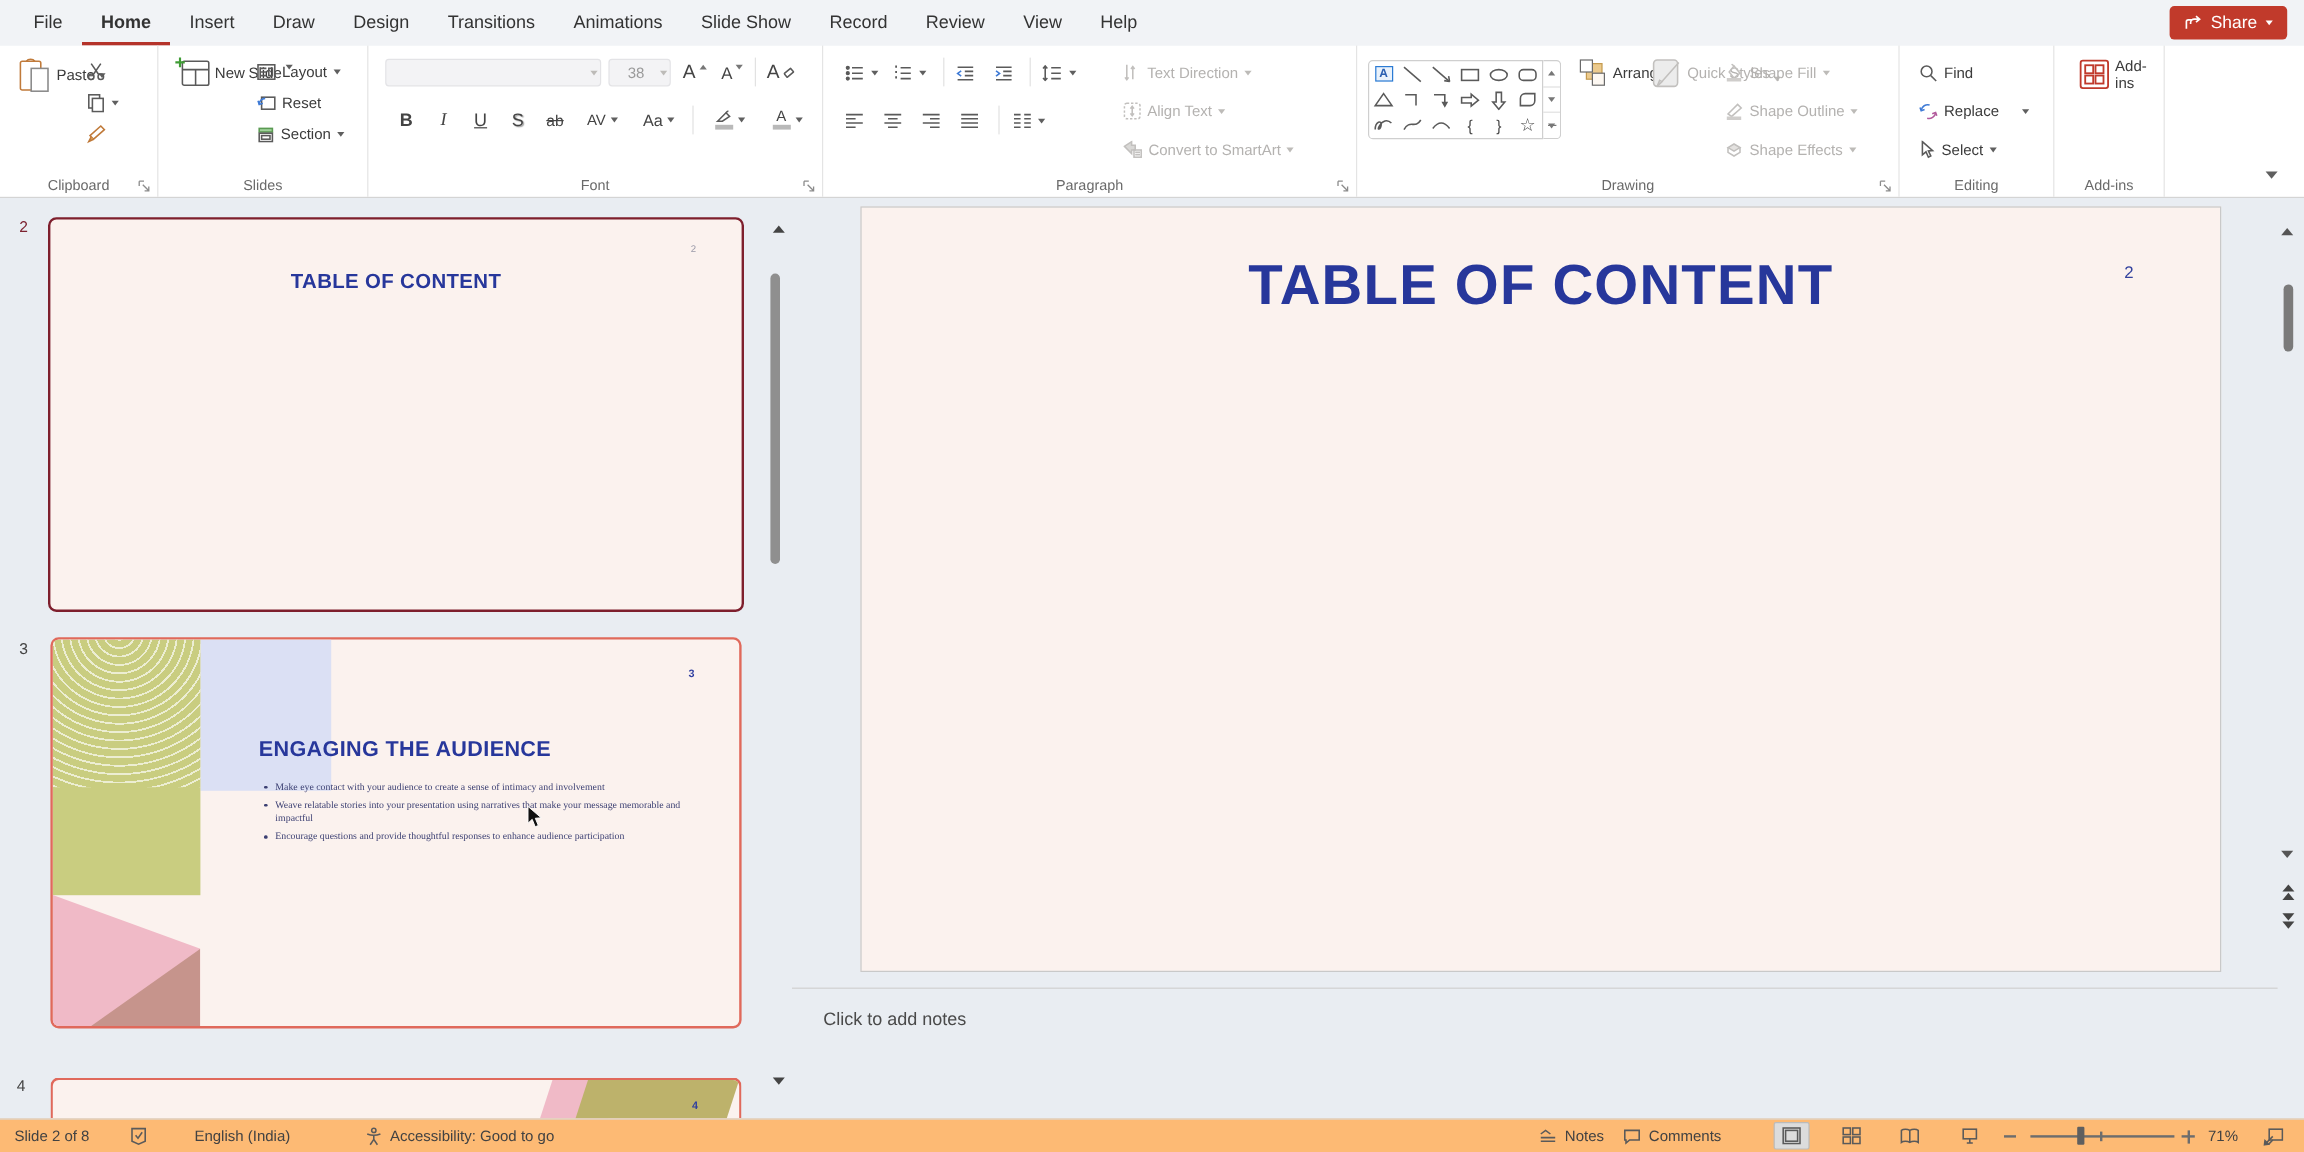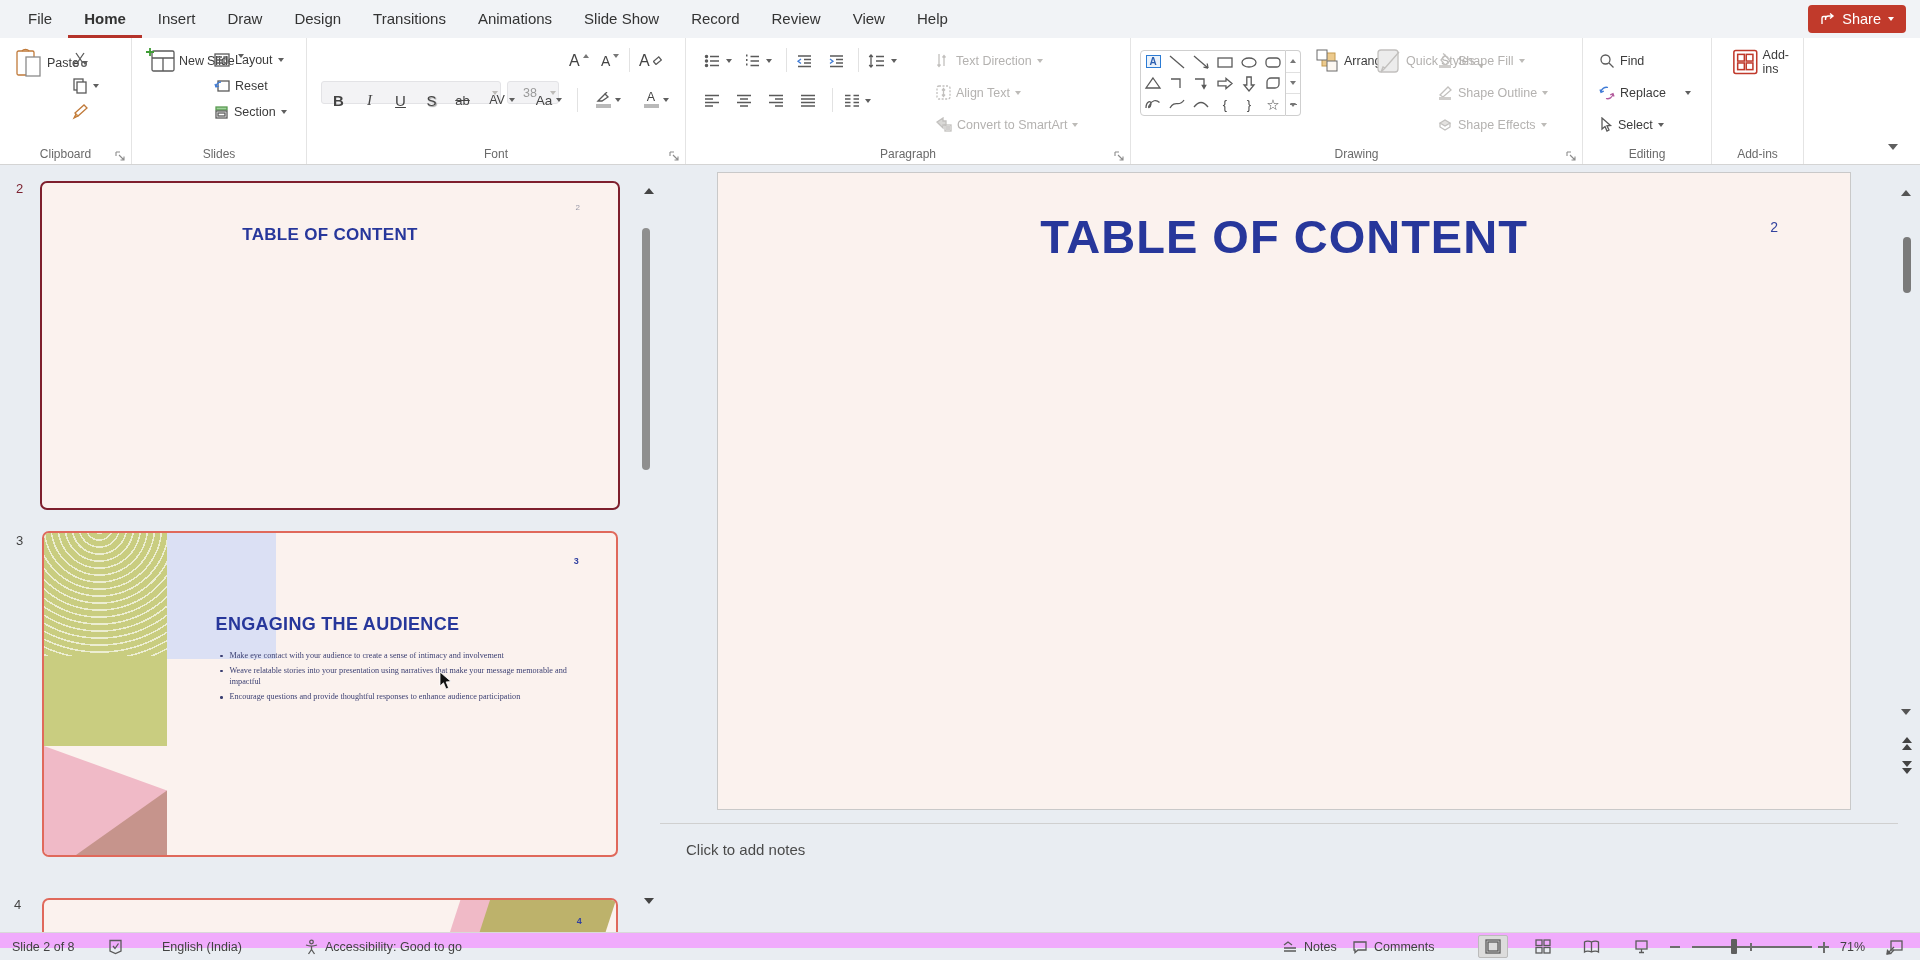--- a/index.html
+++ b/index.html
@@ -20,21 +20,21 @@
   .ribbon { height:127px; background:#fff; border-bottom:1px solid #d4d4d4; display:flex; position:relative; }
   .rgroup { position:relative; height:100%; border-right:1px solid #e4e4e4; flex:none; }
   .glabel { position:absolute; bottom:3px; left:0; right:0; text-align:center; font-size:12px; color:#6a6a6a; }
   .launcher { position:absolute; bottom:5px; right:5px; width:11px; height:11px; }
   .launcher svg { stroke:#8c8c8c; fill:none; stroke-width:1.1; }
   svg.ic { stroke:#5a5a5a; fill:none; stroke-width:1.3; }
   svg.ic.dis { stroke:#c2c0be; }
   .bigbtn { display:flex; flex-direction:row; align-items:center; padding-top:9px; font-size:12.5px; color:#3b3b3b; gap:3px; position:absolute; top:0; }
   .srow { display:flex; align-items:center; gap:5px; height:25px; font-size:12.5px; color:#3b3b3b; position:absolute; white-space:nowrap; }
   .dis-t { color:#b4b2b0; }
-  .combo { height:23px; border:1px solid #e3e3e6; background:#f3f3f5; border-radius:3px; display:flex; align-items:center; padding:0 2px; color:#9a9a9a; font-size:12.5px; position:absolute;margin-top:32px; }
+  .combo { height:23px; border:1px solid #e3e3e6; background:#f3f3f5; border-radius:3px; display:flex; align-items:center; padding:0 2px; color:#9a9a9a; font-size:12.5px; position:absolute; }
   .fbtn { width:27px; height:24px; display:flex; align-items:center; justify-content:center; font-size:15px; color:#444; position:absolute; top:50px; }
   .vsep { position:absolute; width:1px; background:#e2e2e2; }
   .barunder { display:block; width:15px; height:4px; background:#b9b9b9; margin-top:1px; }
   
   .shape-gallery { position:absolute; left:9px; top:12px; width:146px; height:66px; border:1px solid #cfcfcf; border-radius:4px 0 0 4px; display:grid; grid-template-columns:repeat(6,1fr); grid-template-rows:repeat(3,1fr); align-items:center; justify-items:center; background:#fff; }
   .gscroll { position:absolute; left:155px; top:12px; width:15px; height:66px; border:1px solid #cfcfcf; border-left:none; border-radius:0 4px 4px 0; display:flex; flex-direction:column; }
   .gscroll > div { flex:1; display:flex; align-items:center; justify-content:center; border-bottom:1px solid #e0e0e0; }
   .gscroll > div:last-child { border-bottom:none; }
   .tri-up { width:0;height:0;border-left:3.5px solid transparent;border-right:3.5px solid transparent;border-bottom:4px solid #777; }
   .tri-dn { width:0;height:0;border-left:3.5px solid transparent;border-right:3.5px solid transparent;border-top:4px solid #777; }
@@ -71,21 +71,21 @@
   
   .editor { flex:1; position:relative; }
   .canvas { position:absolute; left:57px; top:7px; width:1134px; height:638px; background:#fbf2ee; border:1px solid #c9c9c9; }
   .canvas-title { position:absolute; top:36px; left:0; right:0; text-align:center; font-size:47px; font-weight:800; color:#27379b; letter-spacing:1px; }
   .canvas-page { position:absolute; top:46px; right:72px; font-size:14px; color:#33439e; }
   .notes-divider { position:absolute; left:0; right:22px; top:658px; border-top:1px solid #d0d0d0; }
   .notes-text { position:absolute; left:26px; top:676px; font-size:15px; color:#4a4a4a; }
   .vscroll-thumb { position:absolute; right:9px; top:72px; width:8px; height:56px; background:#7a7a7a; border-radius:5px; }
 
   
-  .statusbar { height:16px; background:#f0abfc; border-top:1px solid #d9d9d9; position:relative; font-size:12.5px; color:#424242; }
+  .statusbar { height:28px; background:#fdba74; border-top:1px solid #d9d9d9; position:relative; font-size:12.5px; color:#424242; }
   .sitem { position:absolute; top:0; height:27px; display:flex; align-items:center; gap:6px; white-space:nowrap; }
   .viewbtn { position:absolute; top:2px; width:30px; height:23px; display:flex; align-items:center; justify-content:center; border-radius:2px; }
   .viewbtn.sel { background:#dcdcdc; border:1px solid #bbb; }
   .hbar { background:#6d6d6d; position:absolute; }
 </style>
 </head>
 <body>
 
 <div class="menubar">
   <span class="mtab">File</span>

